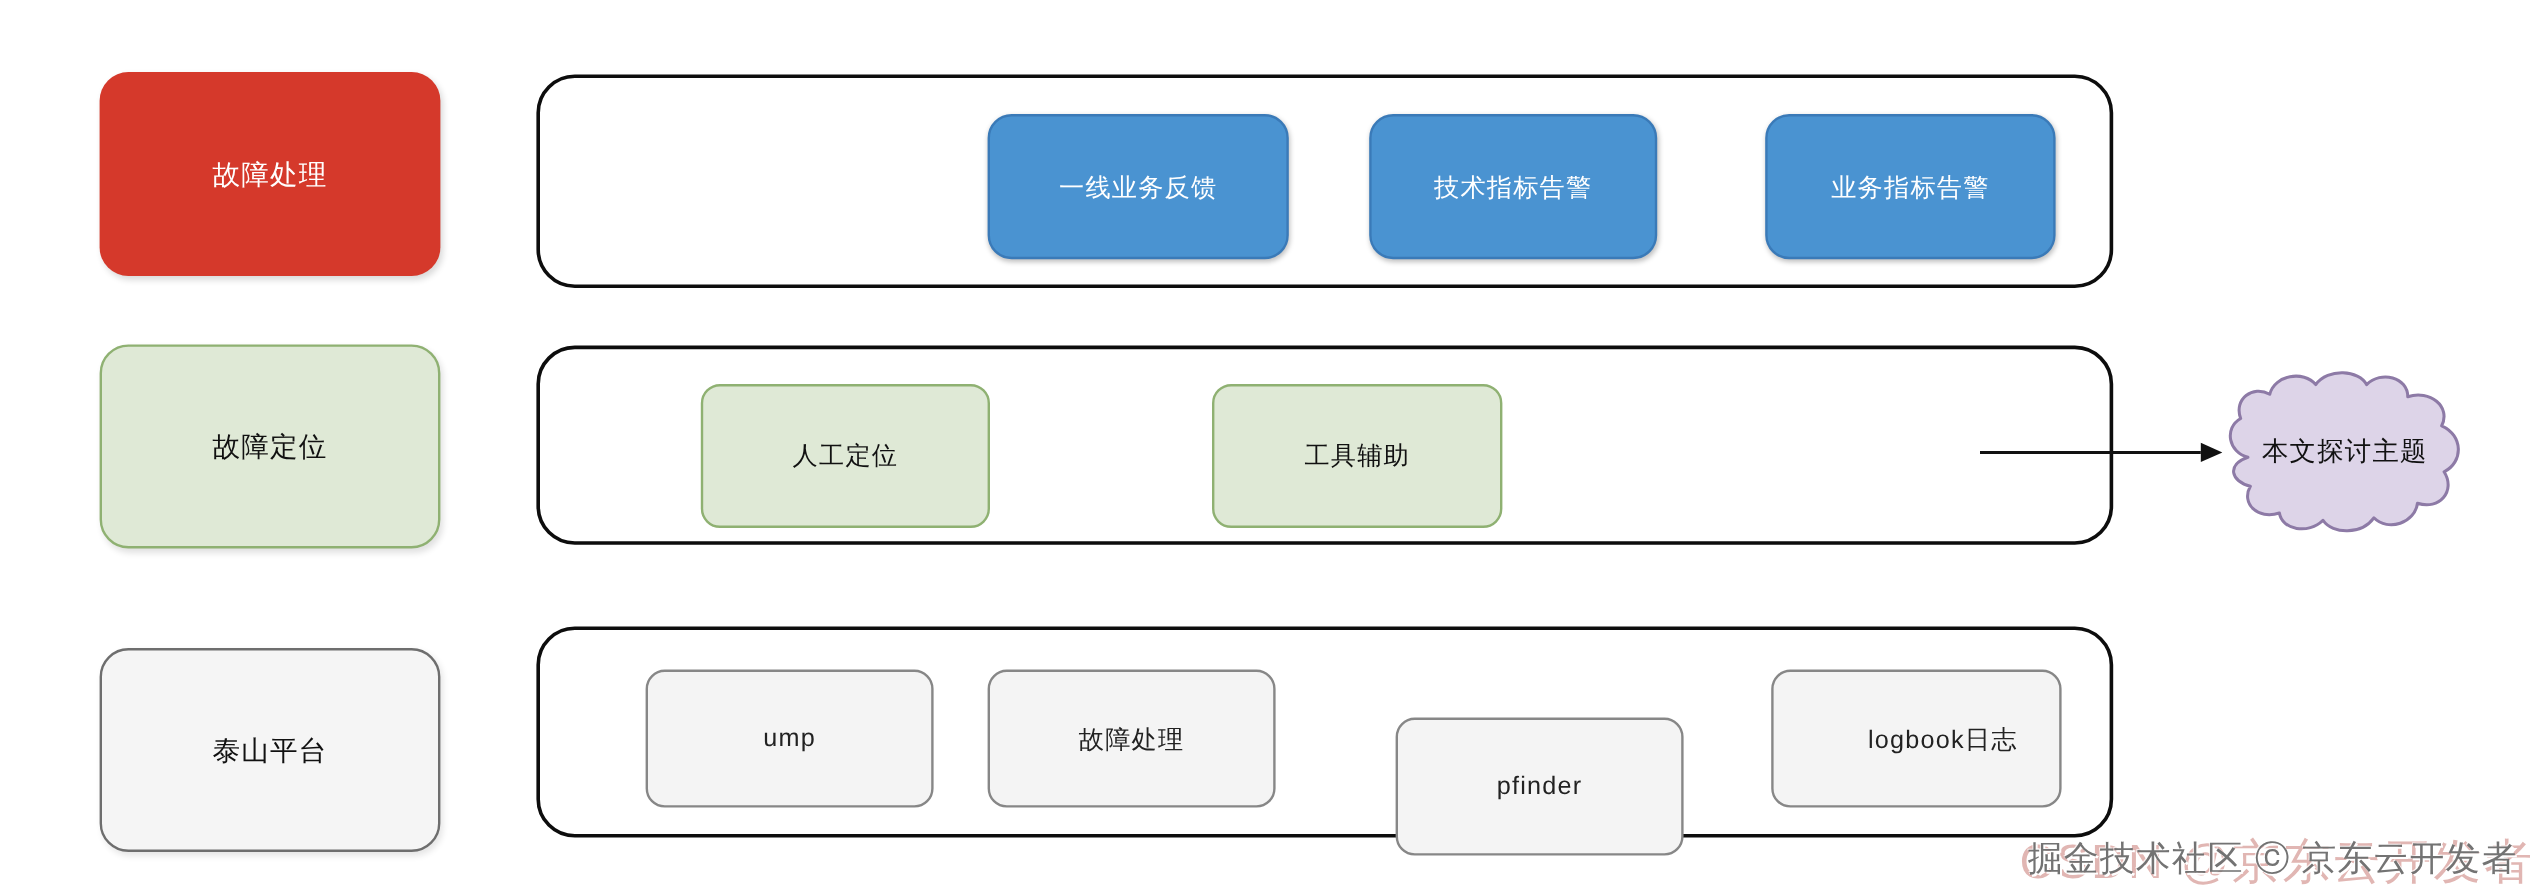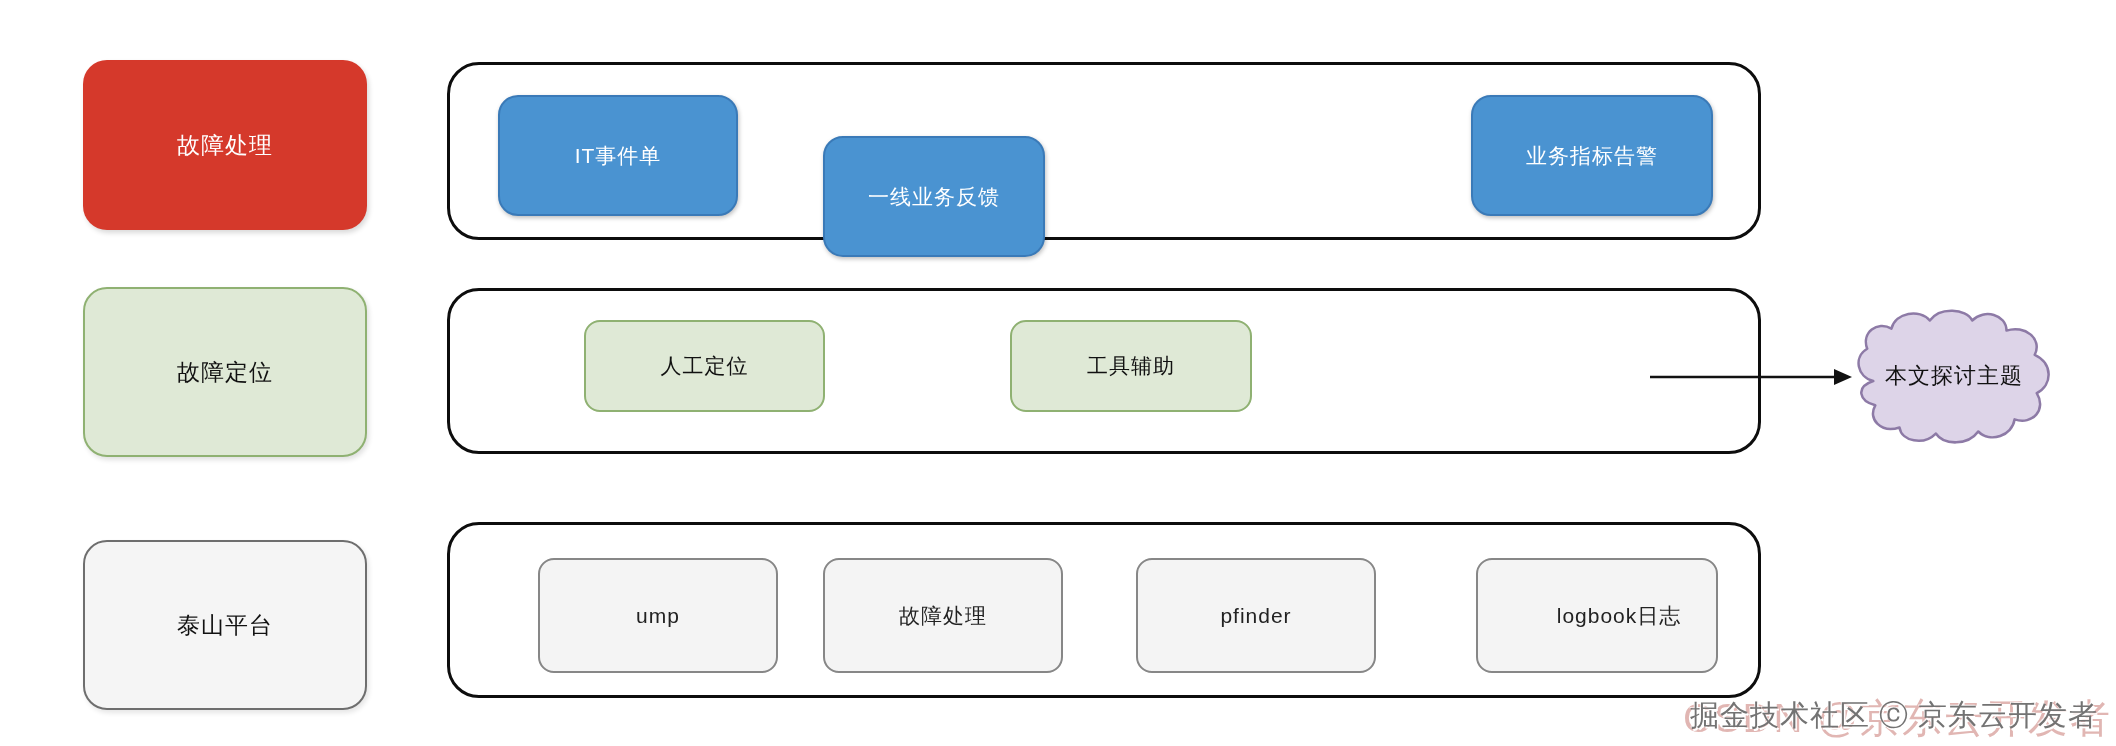--- a/index.html
+++ b/index.html
@@ -29,21 +29,21 @@
   
   .node{
     display:flex;align-items:center;justify-content:center;
     font-size:21px;letter-spacing:1px;box-sizing:border-box;position:absolute;
   }
   .node-blue{
     top:30px;height:121px;border-radius:20px;background:#4a93d1;
     border:2px solid #3a7ab8;color:#ffffff;box-shadow:1px 2px 4px rgba(0,0,0,.25);
   }
   .node-green{
-    top:29px;height:92px;border-radius:16px;background:#dfe9d6;
+    top:29px;height:120px;border-radius:16px;background:#dfe9d6;
     border:2px solid #8fb172;color:#111;
   }
   .node-purple{
     top:29px;height:120px;border-radius:16px;background:#e6ddef;
     border:2px solid #8d7aa6;color:#111;box-shadow:4px 5px 7px rgba(0,0,0,.35);
   }
   .node-gray{
     top:33px;height:115px;border-radius:16px;background:#f4f4f4;
     border:2px solid #878787;color:#222;
   }
@@ -67,25 +67,25 @@
     letter-spacing:1px;
   }
 </style>
 </head>
 <body>
 
 <div class="abs side-box side-red">
   <span>故障处理</span>
 </div>
 <div class="abs lane lane-1">
-  <div class="node node-blue" style="left:48px;width:240px;">
-    <span>IT事件单</span>
+  <div class="node node-blue" style="left:373px;width:251px;">
+    <span>一线业务反馈</span>
   </div>
-  <div class="node node-blue" style="left:373px;width:222px;margin-top:41px;">
-    <span>一线业务反馈</span>
+  <div class="node node-blue" style="left:691px;width:240px;">
+    <span>技术指标告警</span>
   </div>
   <div class="node node-blue" style="left:1021px;width:242px;">
     <span>业务指标告警</span>
   </div>
 </div>
 
 <div class="abs side-box side-green">
   <span>故障定位</span>
 </div>
 <div class="abs lane lane-2">
@@ -127,21 +127,21 @@
 <div class="abs side-box side-gray">
   <span>泰山平台</span>
 </div>
 <div class="abs lane lane-3">
   <div class="node node-gray" style="left:60px;width:240px;margin-left:28px;">
     <span>ump</span>
   </div>
   <div class="node node-gray" style="left:373px;width:240px;">
     <span>故障处理</span>
   </div>
-  <div class="node node-gray" style="left:686px;width:240px;">
+  <div class="node node-gray" style="left:713px;width:240px;margin-top:40px;">
     <span>pfinder</span>
   </div>
   <div class="node node-gray" style="left:1026px;width:242px;padding-left:44px;">
     <span>logbook日志</span>
   </div>
 </div>
 
 <div class="abs wm-csdn">CSDN @京东云开发者</div>
 <div class="abs wm-juejin">掘金技术社区 ⓒ 京东云开发者</div>
 

